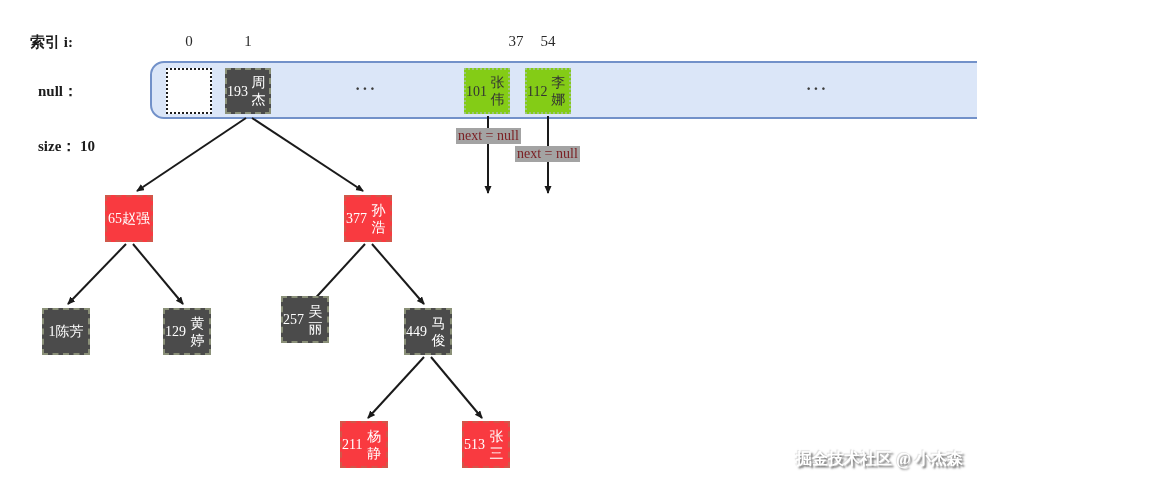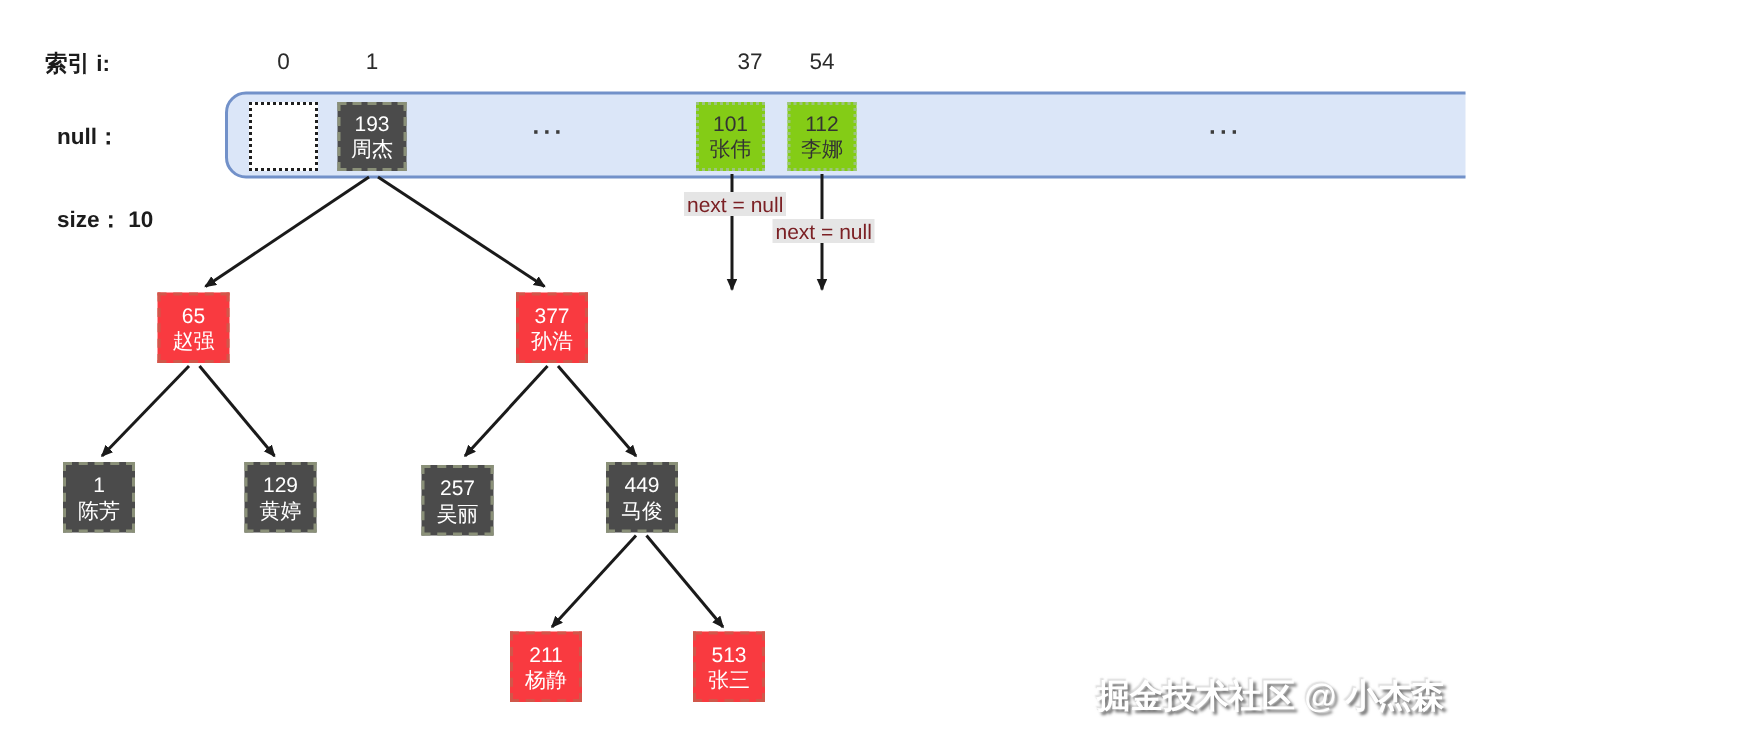--- a/index.html
+++ b/index.html
@@ -1,72 +1,72 @@
 <!DOCTYPE html>
 <html><head>
 <meta charset="utf-8">
 <style>
   html,body{margin:0;padding:0;background:#ffffff;}
   #stage{
     position:relative;width:977px;height:497px;background:#ffffff;overflow:hidden;
-    font-family:Liberation Sans, sans-serif;
+    font-family:Liberation Serif, serif;
   }
   .abs{position:absolute;}
   .side-label{font-size:15px;font-weight:bold;color:#1c1c1c;white-space:nowrap;}
   .tick{font-size:15px;color:#2b2b2b;transform:translateX(-50%);white-space:nowrap;}
   #table-box{
     left:150px;top:61px;width:976px;height:58px;
     background:#dbe6f8;border:2px solid #7291c9;border-radius:14px;
     box-sizing:border-box;
   }
   .cell{
     position:absolute;top:68px;width:46px;height:46px;box-sizing:border-box;
-    display:flex;flex-direction:column;align-items:center;justify-content:center;
+    display:flex;flex-direction:row;align-items:center;justify-content:center;
     font-size:14px;line-height:17px;text-align:center;
   }
   .cell-empty{background:#ffffff;border:2px dotted #1f1f1f;}
   .cell-dark{background:#4b4b4b;border:2px dashed #8a9078;color:#ffffff;}
   .cell-green{background:#84cc16;border:2px dotted #9cc47e;color:#333333;}
   .ellipsis{
     position:absolute;top:80px;font-size:16px;font-weight:bold;color:#3c3c3c;
     letter-spacing:2px;transform:translateX(-50%);
   }
   .next-null{
-    position:absolute;font-size:14px;color:#7b2024;background:#e5e5e5;
+    position:absolute;font-size:14px;color:#7b2024;background:#a3a3a3;
     padding:0 2px;white-space:nowrap;
   }
   .node{
     position:absolute;width:48px;height:47px;box-sizing:border-box;
-    display:flex;flex-direction:column;align-items:center;justify-content:center;
+    display:flex;flex-direction:row;align-items:center;justify-content:center;
     font-size:14px;line-height:17px;text-align:center;color:#ffffff;
   }
   .node-red{background:#f93a40;border:2px dashed #d1574a;}
   .node-dark{background:#4b4b4b;border:2px dashed #8a9078;}
   #watermark{
-    right:14px;top:449px;font-size:22px;font-weight:bold;color:#ffffff;
+    right:14px;top:449px;font-size:16px;font-weight:bold;color:#ffffff;
     text-shadow:2px 2px 2px rgba(110,110,110,0.95), -1px -1px 1px rgba(200,200,200,0.6);
     white-space:nowrap;
   }
   svg#arrows{position:absolute;left:0;top:0;pointer-events:none;}
 </style>
 </head>
 <body>
 
 <div id="stage">
 
   <div class="abs side-label" style="left:30px;top:33px">索引 i:</div>
   <div class="abs side-label" style="left:38px;top:82px">null：</div>
   <div class="abs side-label" style="left:38px;top:137px">
     <span>size：</span>
     <span>10</span>
   </div>
 
   <div class="abs tick" style="left:189px;top:33px">0</div>
   <div class="abs tick" style="left:248px;top:33px">1</div>
-  <div class="abs tick" style="left:500px;top:33px">37</div>
+  <div class="abs tick" style="left:516px;top:33px">37</div>
   <div class="abs tick" style="left:548px;top:33px">54</div>
   <div class="abs tick" style="left:1056px;top:33px">63</div>
 
   <div class="abs" id="table-box"></div>
 
   <div class="cell cell-empty" style="left:166px"></div>
 
   <div class="cell cell-dark" style="left:225px">
     <div>193</div>
     <div>周杰</div>
@@ -120,21 +120,21 @@
     <div>孙浩</div>
   </div>
   <div class="node node-dark" style="left:42px;top:308px">
     <div>1</div>
     <div>陈芳</div>
   </div>
   <div class="node node-dark" style="left:163px;top:308px">
     <div>129</div>
     <div>黄婷</div>
   </div>
-  <div class="node node-dark" style="left:281px;top:310px">
+  <div class="node node-dark" style="left:281px;top:296px">
     <div>257</div>
     <div>吴丽</div>
   </div>
   <div class="node node-dark" style="left:404px;top:308px">
     <div>449</div>
     <div>马俊</div>
   </div>
   <div class="node node-red" style="left:340px;top:421px">
     <div>211</div>
     <div>杨静</div>

